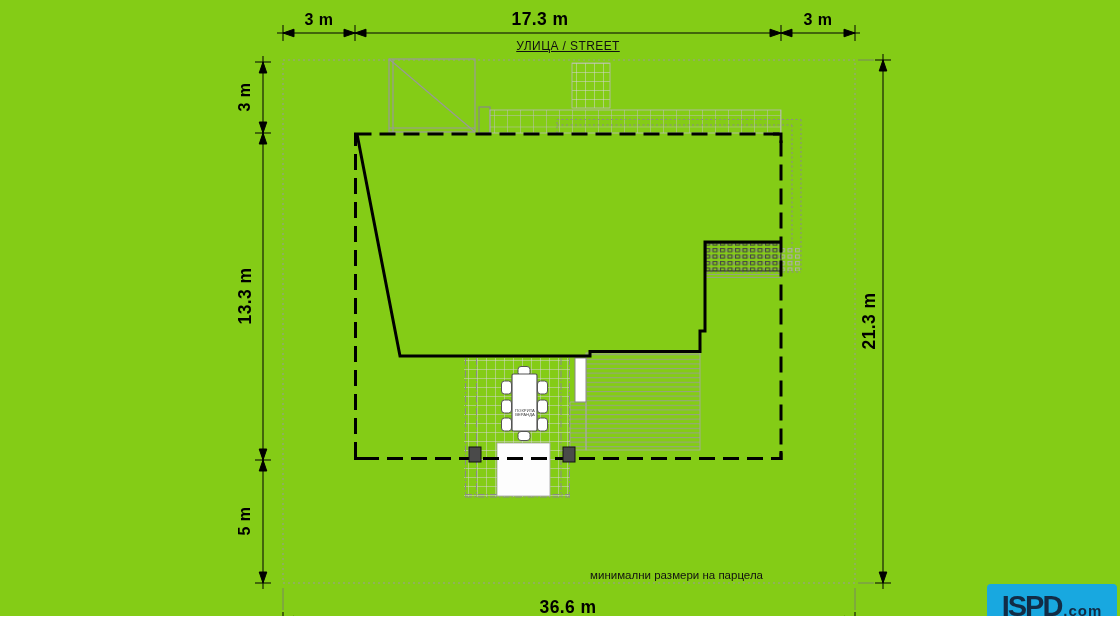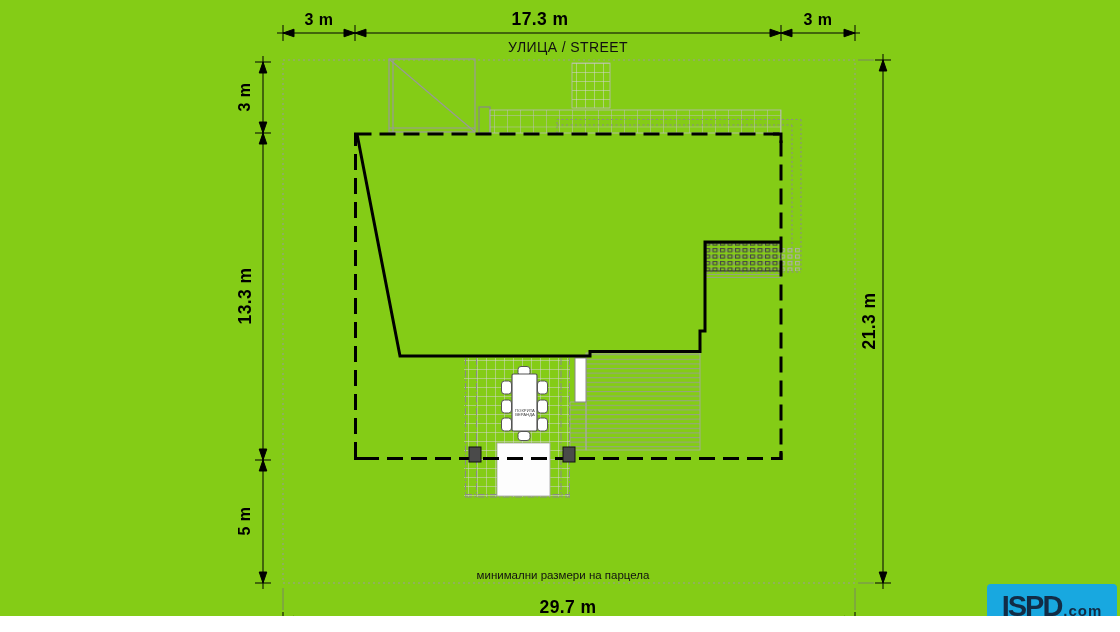--- a/index.html
+++ b/index.html
@@ -3,22 +3,22 @@
 <meta charset="utf-8">
 <style>
   html,body{margin:0;padding:0;background:#fff;}
   .stage{position:relative;width:1120px;height:616px;background:#84cc16;
          font-family:"Liberation Sans",sans-serif;overflow:hidden;}
   .plan-svg{position:absolute;left:0;top:0;}
   .lbl{position:absolute;text-align:center;color:#000;white-space:nowrap;}
   .dim{font-weight:bold;font-size:16px;letter-spacing:.4px;}
   .dim-lg{font-weight:bold;font-size:17.5px;letter-spacing:.4px;}
   .vrot{transform:rotate(-90deg);transform-origin:center;}
-  .street{font-size:14px;color:#111;letter-spacing:.4px;}
-  .caption{font-size:11.5px;color:#111;}
+  .street{font-size:12px;color:#111;letter-spacing:.4px;text-decoration:underline;}
+  .caption{font-size:11.5px;color:#111;text-align:right;}
   .veranda-txt{position:absolute;left:499px;top:408px;width:52px;text-align:center;
                font-size:6px;line-height:1.2;color:#444;transform:scale(.7);
                transform-origin:center top;}
   .veranda-txt span{display:block;}
   .logo{position:absolute;left:987px;top:584px;width:130px;height:45px;
         background:#18a8e0;border-radius:4px;display:flex;align-items:center;
         justify-content:center;}
   .logo-mark{font-weight:bold;font-size:29px;color:#122c46;letter-spacing:-2px;
              line-height:1;}
   .logo-suffix{font-weight:bold;font-size:15px;color:#122c46;letter-spacing:1px;
@@ -170,21 +170,21 @@
   <div class="lbl dim" style="left:269px;top:11px;width:100px;">3 m</div>
   <div class="lbl dim-lg" style="left:490px;top:9px;width:100px;">17.3 m</div>
   <div class="lbl dim" style="left:768px;top:11px;width:100px;">3 m</div>
 
   <div class="lbl dim vrot" style="left:196px;top:87px;width:100px;height:20px;">3 m</div>
   <div class="lbl dim-lg vrot" style="left:195px;top:286px;width:100px;height:20px;">13.3 m</div>
   <div class="lbl dim vrot" style="left:196px;top:511px;width:100px;height:20px;">5 m</div>
 
   <div class="lbl dim-lg vrot" style="left:819px;top:311px;width:100px;height:20px;">21.3 m</div>
 
-  <div class="lbl dim-lg" style="left:518px;top:597px;width:100px;">29.7 m</div>
+  <div class="lbl dim-lg" style="left:518px;top:597px;width:100px;">36.6 m</div>
 
   <div class="lbl street" style="left:468px;top:39px;width:200px;">УЛИЦА / STREET</div>
 
   <div class="lbl caption" style="left:363px;top:569px;width:400px;">минимални размери на парцела</div>
 
   <div class="veranda-txt">
     <span>ПОКРИТА</span>
     <span>ВЕРАНДА</span>
   </div>
 

